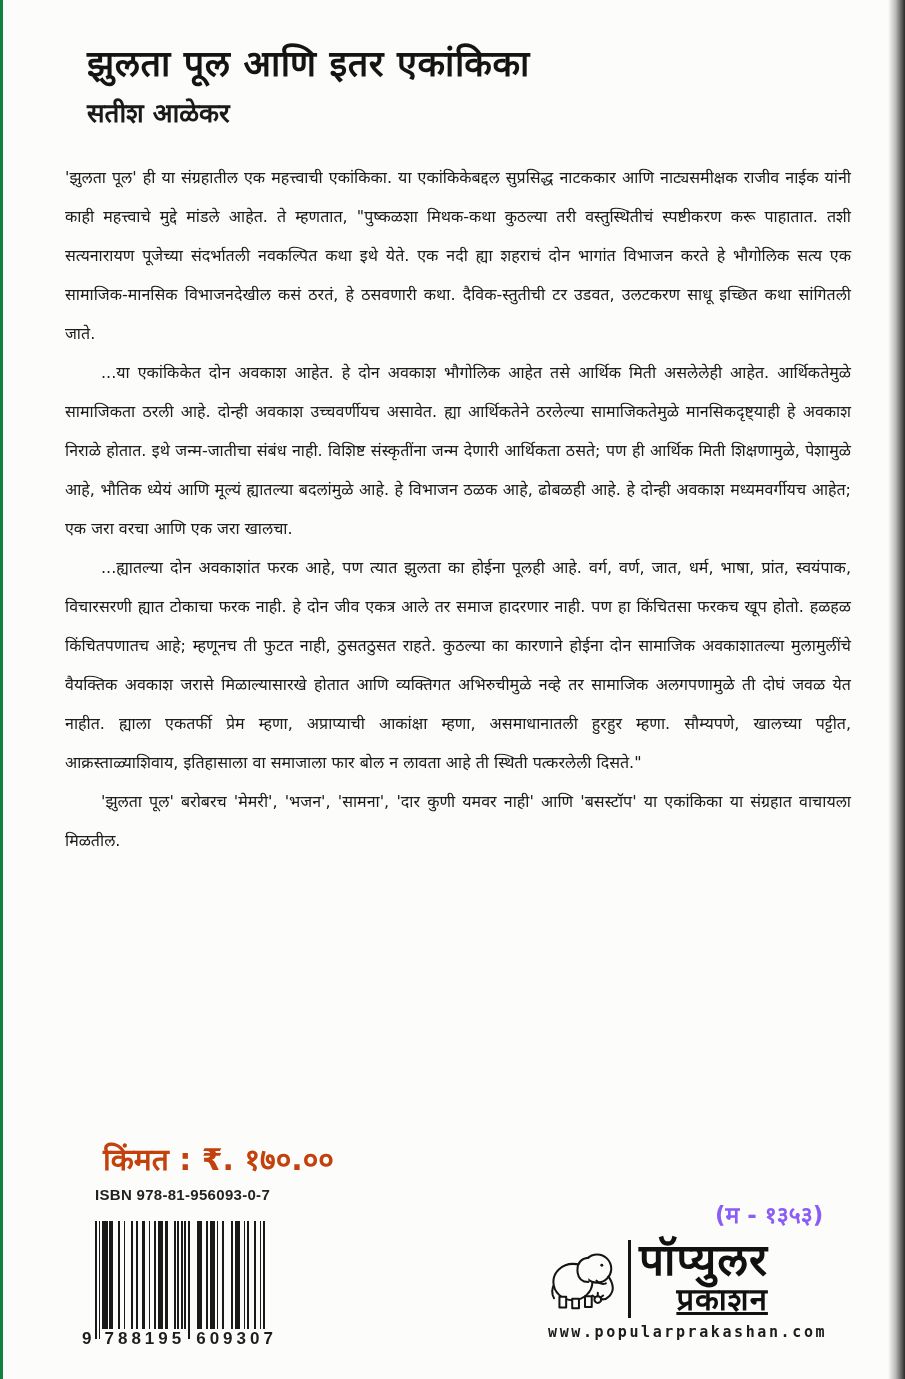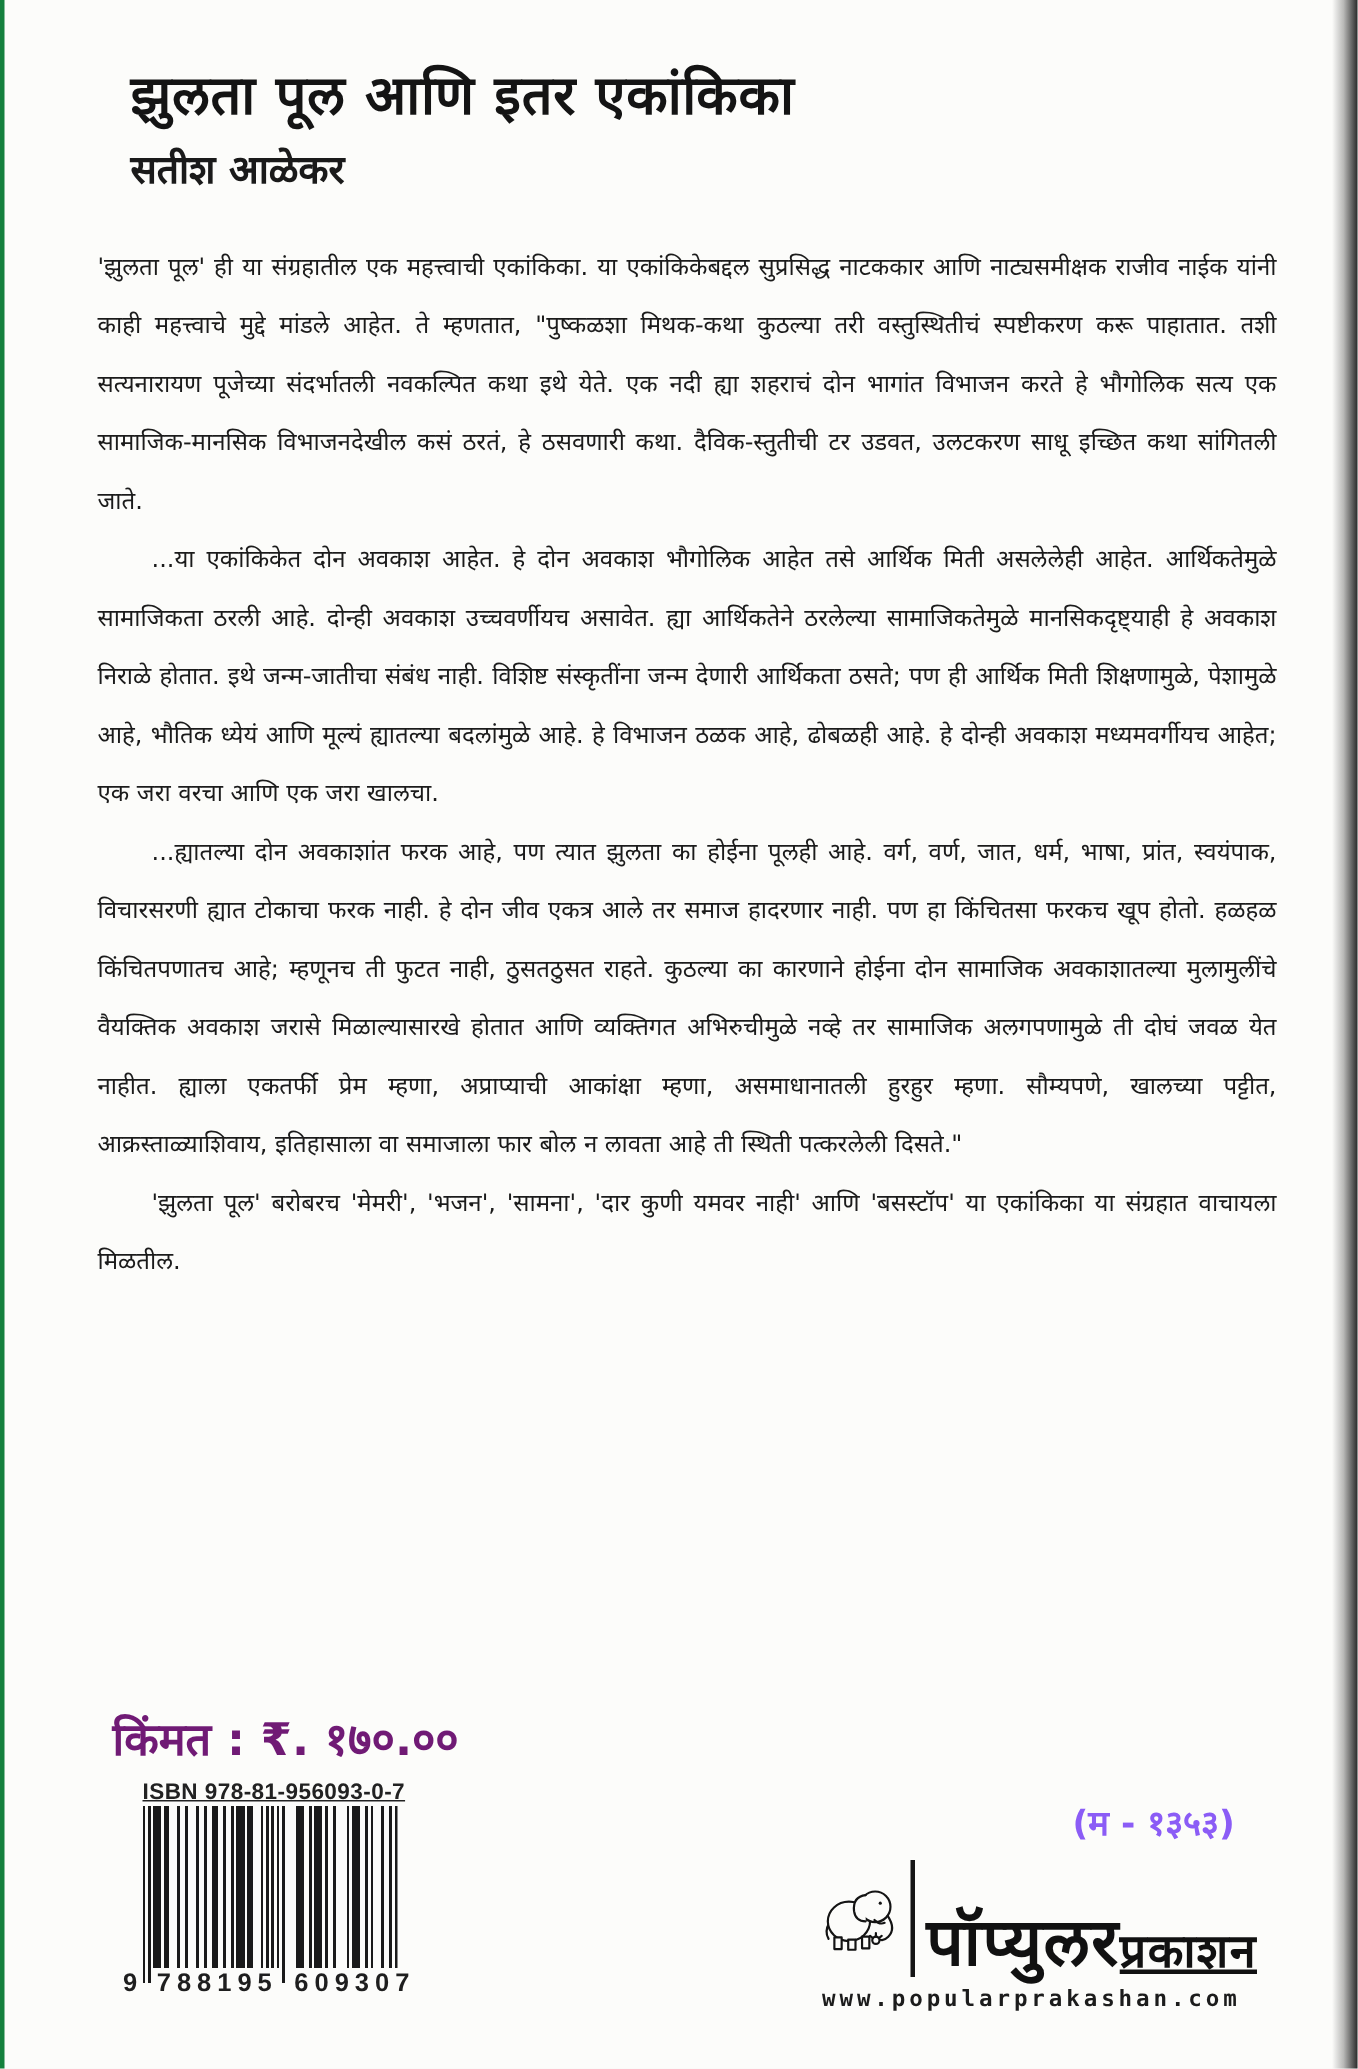--- a/index.html
+++ b/index.html
@@ -29,50 +29,50 @@
   }
   .blurb {
     position:absolute; left:62px; top:158px; width:786px;
     font-family:"DejaVu Sans","Liberation Sans",sans-serif;
     font-size:16px; font-weight:500; line-height:39px;
     text-align:justify; color:var(--ink);
   }
   .blurb p { margin:0; text-indent:36px; }
   .blurb p:first-child { text-indent:0; }
   .price {
-    position:absolute; left:72px; top:1138px;
+    position:absolute; left:100px; top:1138px;
     font-family:"DejaVu Sans","Liberation Sans",sans-serif;
-    font-size:30px; font-weight:700; color:#701a75;
+    font-size:30px; font-weight:700; color:#c2410c;
   }
   .isbn-block { position:absolute; left:92px; top:1186px; width:185px; }
   .isbn {
     font-family:"Liberation Sans","DejaVu Sans",sans-serif;
     font-size:15px; font-weight:700; letter-spacing:0.3px;
-    color:#222; margin-bottom:1px; white-space:nowrap;text-decoration:underline;
+    color:#222; margin-bottom:18px; white-space:nowrap;
   }
   .barcode-wrap { position:relative; width:170px; height:122px; }
   #barcode-svg { display:block; width:170px; height:118px; }
   .bdigits {
     position:absolute; left:-13px; bottom:-4px; width:190px;
     display:flex; gap:7px; align-items:flex-end;
     font-family:"Liberation Sans","DejaVu Sans",sans-serif;
     font-size:17px; font-weight:700; letter-spacing:4px;
     color:#1e1e1e; line-height:1;
   }
   .bdigits .bg { background:var(--paper); padding:1px 2px 0 2px; }
   .catalog {
     position:absolute; left:712px; top:1198px;
     font-family:"DejaVu Sans","Liberation Sans",sans-serif;
     font-size:23px; font-weight:600; color:#8b5cf6;
   }
   .pub { position:absolute; left:545px; top:1238px; width:290px; }
   .pub-row { display:flex; align-items:stretch; }
   .pub-div { width:3px; background:#151515; margin:2px 8px 0 6px; }
   .pub-names {
-    display:flex; flex-direction:row; align-items:flex-end;
+    display:flex; flex-direction:column; align-items:flex-end;
     font-family:"DejaVu Sans","Liberation Sans",sans-serif; color:#111;
   }
   .pub-top  { font-size:44px; font-weight:800; line-height:1.0; letter-spacing:1px; }
   .pub-bottom { font-size:31px; font-weight:800; line-height:1.1; letter-spacing:1px;text-decoration:underline; }
   .pub-site {
     margin-top:5px;
     font-family:"DejaVu Sans Mono","Liberation Mono",monospace;
     font-size:15px; font-weight:700; letter-spacing:2.6px;
     color:#1c1c1c; white-space:nowrap;
   }

